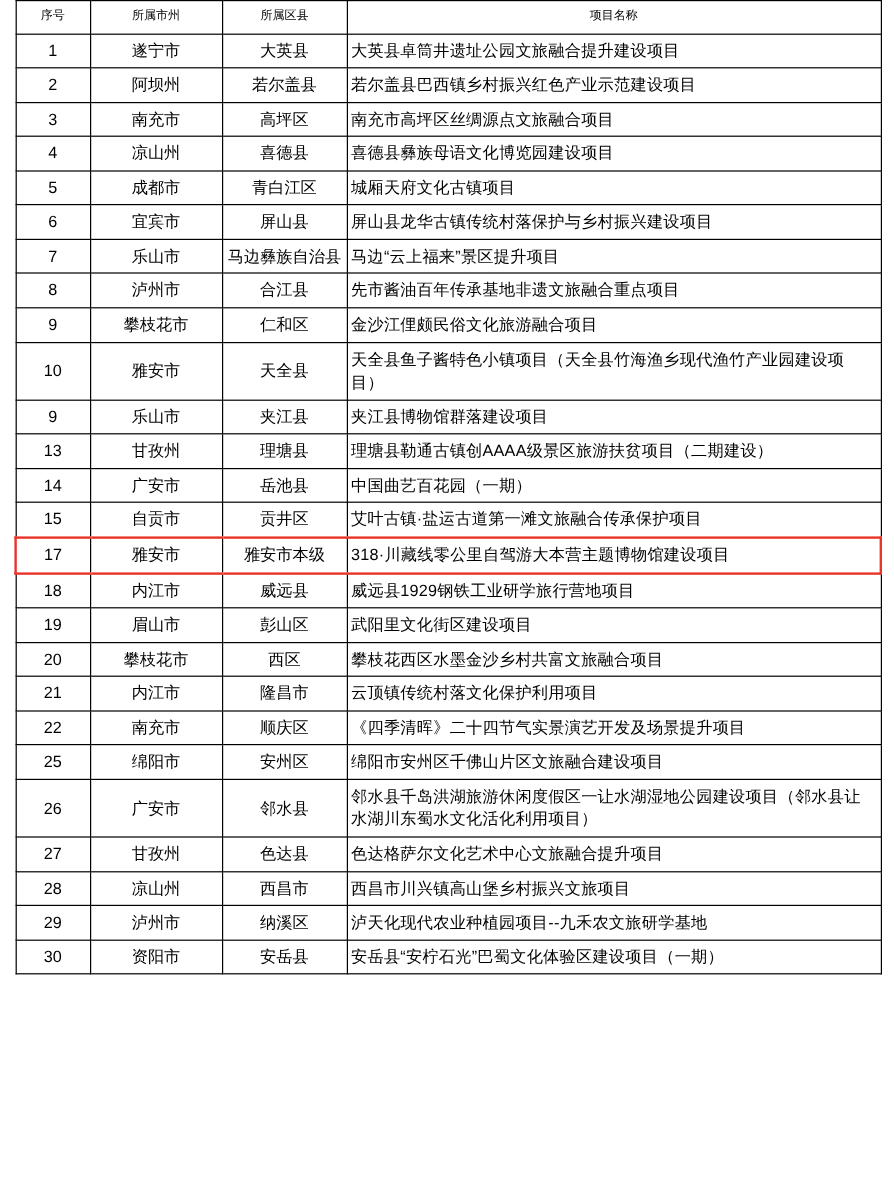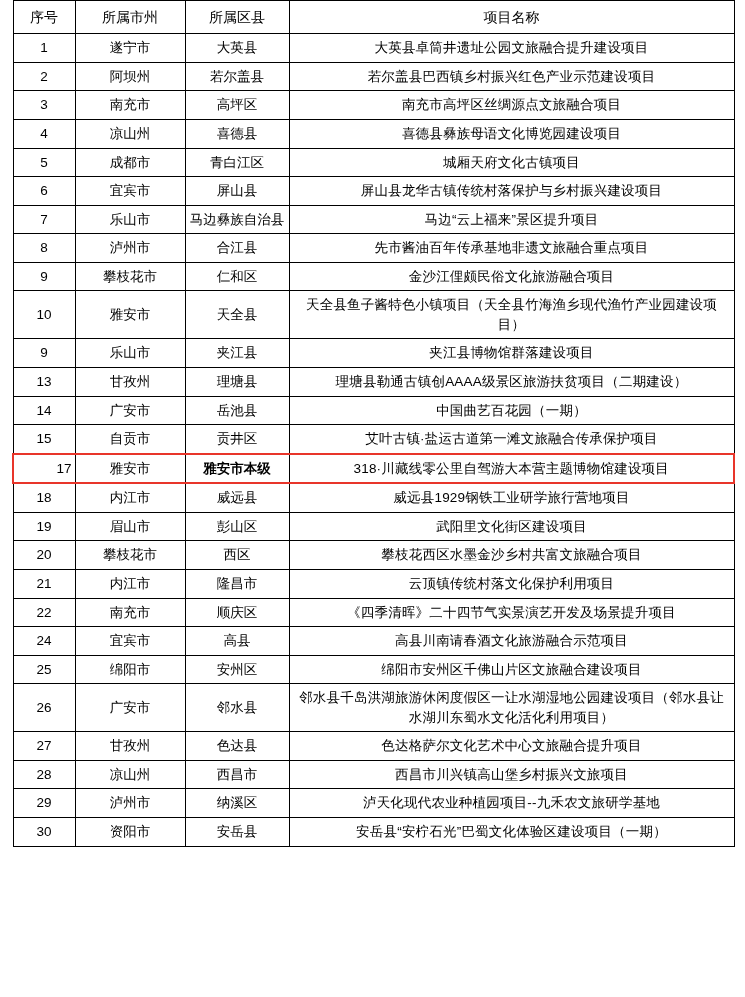--- a/index.html
+++ b/index.html
@@ -35,25 +35,25 @@
   table.proj-table th,
   table.proj-table td {
     border: 1px solid #000;
     padding: 4px 3px;
     line-height: 1.45;
     vertical-align: middle;
   }
   table.proj-table th {
     font-weight: normal;
     text-align: center;
-    font-size: 14px;
+    font-size: 10px;
     padding: 6px 3px;
   }
   th.h-name, td.t-name {
-    text-align: center;
+    text-align: left;
     padding-left: 8px;
   }
   td.t-seq, td.t-city, td.t-county {
     text-align: center;
   }
   td.t-name {
     letter-spacing: 0.2px;
   }
   tr.highlight td {
     border-top: 2px solid #e8352a;
@@ -164,23 +164,23 @@
           <td class="t-county">岳池县</td>
           <td class="t-name">中国曲艺百花园（一期）</td>
         </tr>
         <tr>
           <td class="t-seq">15</td>
           <td class="t-city">自贡市</td>
           <td class="t-county">贡井区</td>
           <td class="t-name">艾叶古镇·盐运古道第一滩文旅融合传承保护项目</td>
         </tr>
         <tr class="highlight">
-          <td class="t-seq" style="border-top-color: rgb(232, 53, 42); border-bottom-color: rgb(232, 53, 42); border-left-color: rgb(232, 53, 42); text-align: right;">17</td>
+          <td class="t-seq" style="border-top-color: rgb(232, 53, 42); border-bottom-color: rgb(232, 53, 42); border-left-color: rgb(232, 53, 42);">17</td>
           <td class="t-city" style="border-top-color: rgb(232, 53, 42); border-bottom-color: rgb(232, 53, 42);">雅安市</td>
-          <td class="t-county" style="border-top-color: rgb(232, 53, 42); border-bottom-color: rgb(232, 53, 42); font-weight: bold;">雅安市本级</td>
+          <td class="t-county" style="border-top-color: rgb(232, 53, 42); border-bottom-color: rgb(232, 53, 42);">雅安市本级</td>
           <td class="t-name" style="border-top-color: rgb(232, 53, 42); border-bottom-color: rgb(232, 53, 42); border-right-color: rgb(232, 53, 42);">318·川藏线零公里自驾游大本营主题博物馆建设项目</td>
         </tr>
         <tr>
           <td class="t-seq">18</td>
           <td class="t-city">内江市</td>
           <td class="t-county">威远县</td>
           <td class="t-name">威远县1929钢铁工业研学旅行营地项目</td>
         </tr>
         <tr>
           <td class="t-seq">19</td>
@@ -198,26 +198,20 @@
           <td class="t-seq">21</td>
           <td class="t-city">内江市</td>
           <td class="t-county">隆昌市</td>
           <td class="t-name">云顶镇传统村落文化保护利用项目</td>
         </tr>
         <tr>
           <td class="t-seq">22</td>
           <td class="t-city">南充市</td>
           <td class="t-county">顺庆区</td>
           <td class="t-name">《四季清晖》二十四节气实景演艺开发及场景提升项目</td>
-        </tr>
-        <tr>
-          <td class="t-seq">24</td>
-          <td class="t-city">宜宾市</td>
-          <td class="t-county">高县</td>
-          <td class="t-name">高县川南请春酒文化旅游融合示范项目</td>
         </tr>
         <tr>
           <td class="t-seq">25</td>
           <td class="t-city">绵阳市</td>
           <td class="t-county">安州区</td>
           <td class="t-name">绵阳市安州区千佛山片区文旅融合建设项目</td>
         </tr>
         <tr>
           <td class="t-seq">26</td>
           <td class="t-city">广安市</td>

